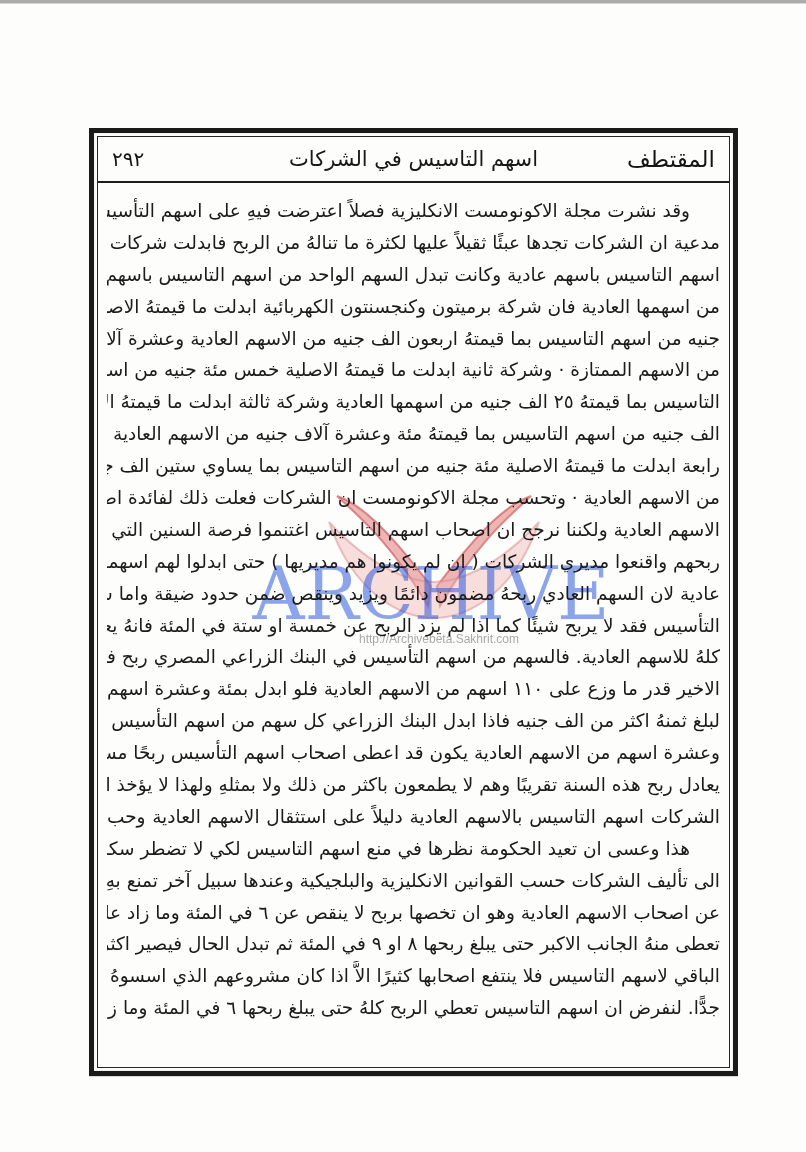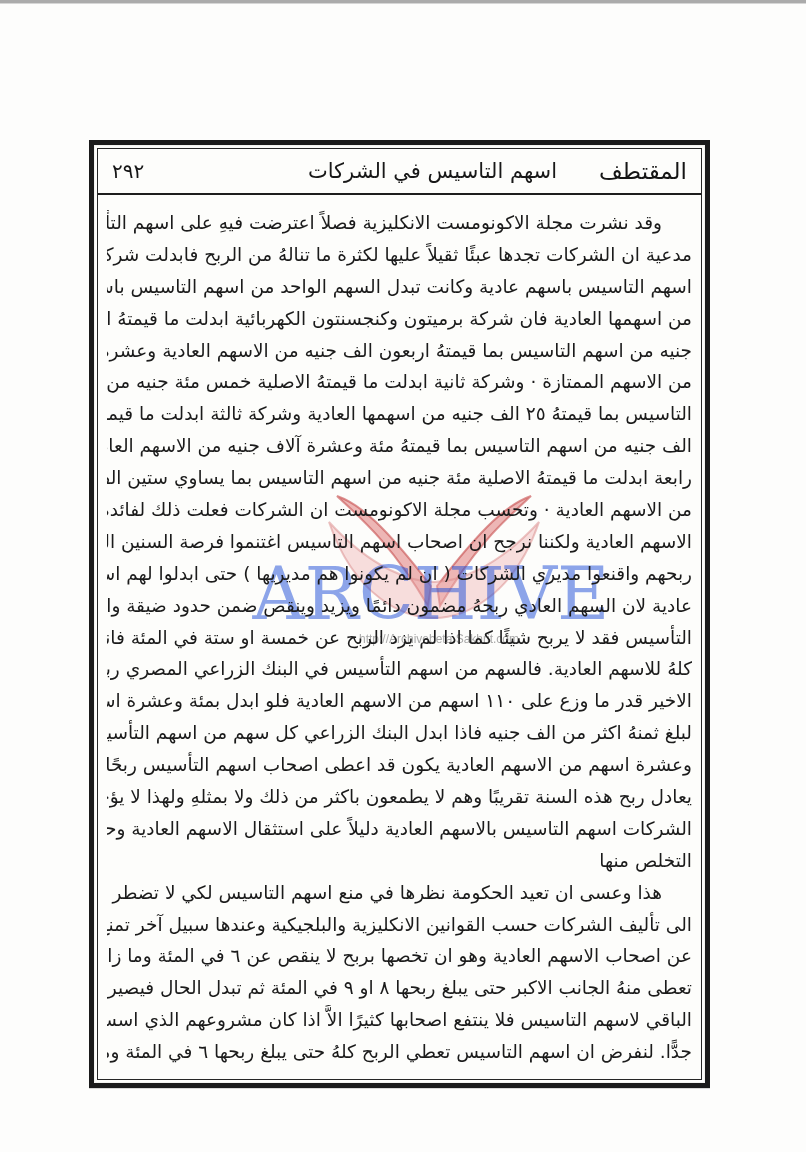--- a/index.html
+++ b/index.html
@@ -7,43 +7,44 @@
     width:806px;height:1152px;position:relative;overflow:hidden;
     background:#fdfdfc;
     font-family:"DejaVu Sans",sans-serif;
   }
   .top-edge{
     position:absolute;left:0;top:0;width:806px;height:3px;
     background:#ababab;border-bottom:1px solid #d6d6d6;
   }
   
   .frame-outer{
-    position:absolute;left:89px;top:140px;width:611px;height:938px;
+    position:absolute;left:89px;top:128px;width:611px;height:938px;
     border:5px solid #1b1b1b;
     box-shadow:0 1px 0 #44444433, inset 0 0 0 1px #f2f2ef;
     background:#fdfdfb;
+    padding-left:28px;
   }
   .frame-inner{
     position:absolute;left:3px;top:3px;right:3px;bottom:3px;
     border:1.5px solid #262626;
   }
   
   .pg-header{
     position:absolute;left:0;right:0;top:0;height:46px;
     display:flex;align-items:center;
     border-bottom:2px solid #1d1d1d;
     padding:0 14px;box-sizing:border-box;
   }
   .hdr-left{
     width:130px;text-align:right;
     font-size:23px;font-weight:normal;color:#151515;
     font-family:"DejaVu Sans",sans-serif;direction:rtl;
   }
   .hdr-center{
-    flex:1;font-size:21px;color:#181818;direction:rtl;
+    flex:1;text-align:center;font-size:21px;color:#181818;direction:rtl;
   }
   .hdr-right{
     width:130px;text-align:left;font-size:20px;color:#151515;
     letter-spacing:2px;
   }
   
   .text-block{
     position:absolute;left:0;right:0;top:46px;bottom:0;
     padding:13px 9px 0 9px;
     direction:rtl;
@@ -115,21 +116,20 @@
         <div class="line">الاسهم العادية ولكننا نرجح ان اصحاب اسهم التاسيس اغتنموا فرصة السنين التي زاد فيها</div>
         <div class="line">ربحهم واقنعوا مديري الشركات ( ان لم يكونوا هم مديريها ) حتى ابدلوا لهم اسهمهم باسهم</div>
         <div class="line">عادية لان السهم العادي ربحهُ مضمون دائمًا ويزيد وينقص ضمن حدود ضيقة واما سهم</div>
         <div class="line">التأسيس فقد لا يربح شيئًا كما اذا لم يزد الربح عن خمسة او ستة في المئة فانهُ يعطى حينئذٍ</div>
         <div class="line">كلهُ للاسهم العادية. فالسهم من اسهم التأسيس في البنك الزراعي المصري ربح في التوزيع</div>
         <div class="line">الاخير قدر ما وزع على ١١٠ اسهم من الاسهم العادية فلو ابدل بمئة وعشرة اسهم عادية</div>
         <div class="line">لبلغ ثمنهُ اكثر من الف جنيه فاذا ابدل البنك الزراعي كل سهم من اسهم التأسيس بمئة</div>
         <div class="line">وعشرة اسهم من الاسهم العادية يكون قد اعطى اصحاب اسهم التأسيس ربحًا مستمرًا</div>
         <div class="line">يعادل ربح هذه السنة تقريبًا وهم لا يطمعون باكثر من ذلك ولا بمثلهِ ولهذا لا يؤخذ ابدال</div>
         <div class="line">الشركات اسهم التاسيس بالاسهم العادية دليلاً على استثقال الاسهم العادية وحب</div>
-        <div class="line para-end">التخلص منها</div>
         <div class="line first">هذا وعسى ان تعيد الحكومة نظرها في منع اسهم التاسيس لكي لا تضطر سكان القطر</div>
         <div class="line">الى تأليف الشركات حسب القوانين الانكليزية والبلجيكية وعندها سبيل آخر تمنع بهِ الغبن</div>
         <div class="line">عن اصحاب الاسهم العادية وهو ان تخصها بربح لا ينقص عن ٦ في المئة وما زاد على ذلك</div>
         <div class="line">تعطى منهُ الجانب الاكبر حتى يبلغ ربحها ٨ او ٩ في المئة ثم تبدل الحال فيصير اكثر الربح</div>
         <div class="line">الباقي لاسهم التاسيس فلا ينتفع اصحابها كثيرًا الاَّ اذا كان مشروعهم الذي اسسوهُ رابحًا</div>
         <div class="line para-end">جدًّا. لنفرض ان اسهم التاسيس تعطي الربح كلهُ حتى يبلغ ربحها ٦ في المئة وما زاد على ذلك</div>
       </div>
 
   </div>
 </div>

